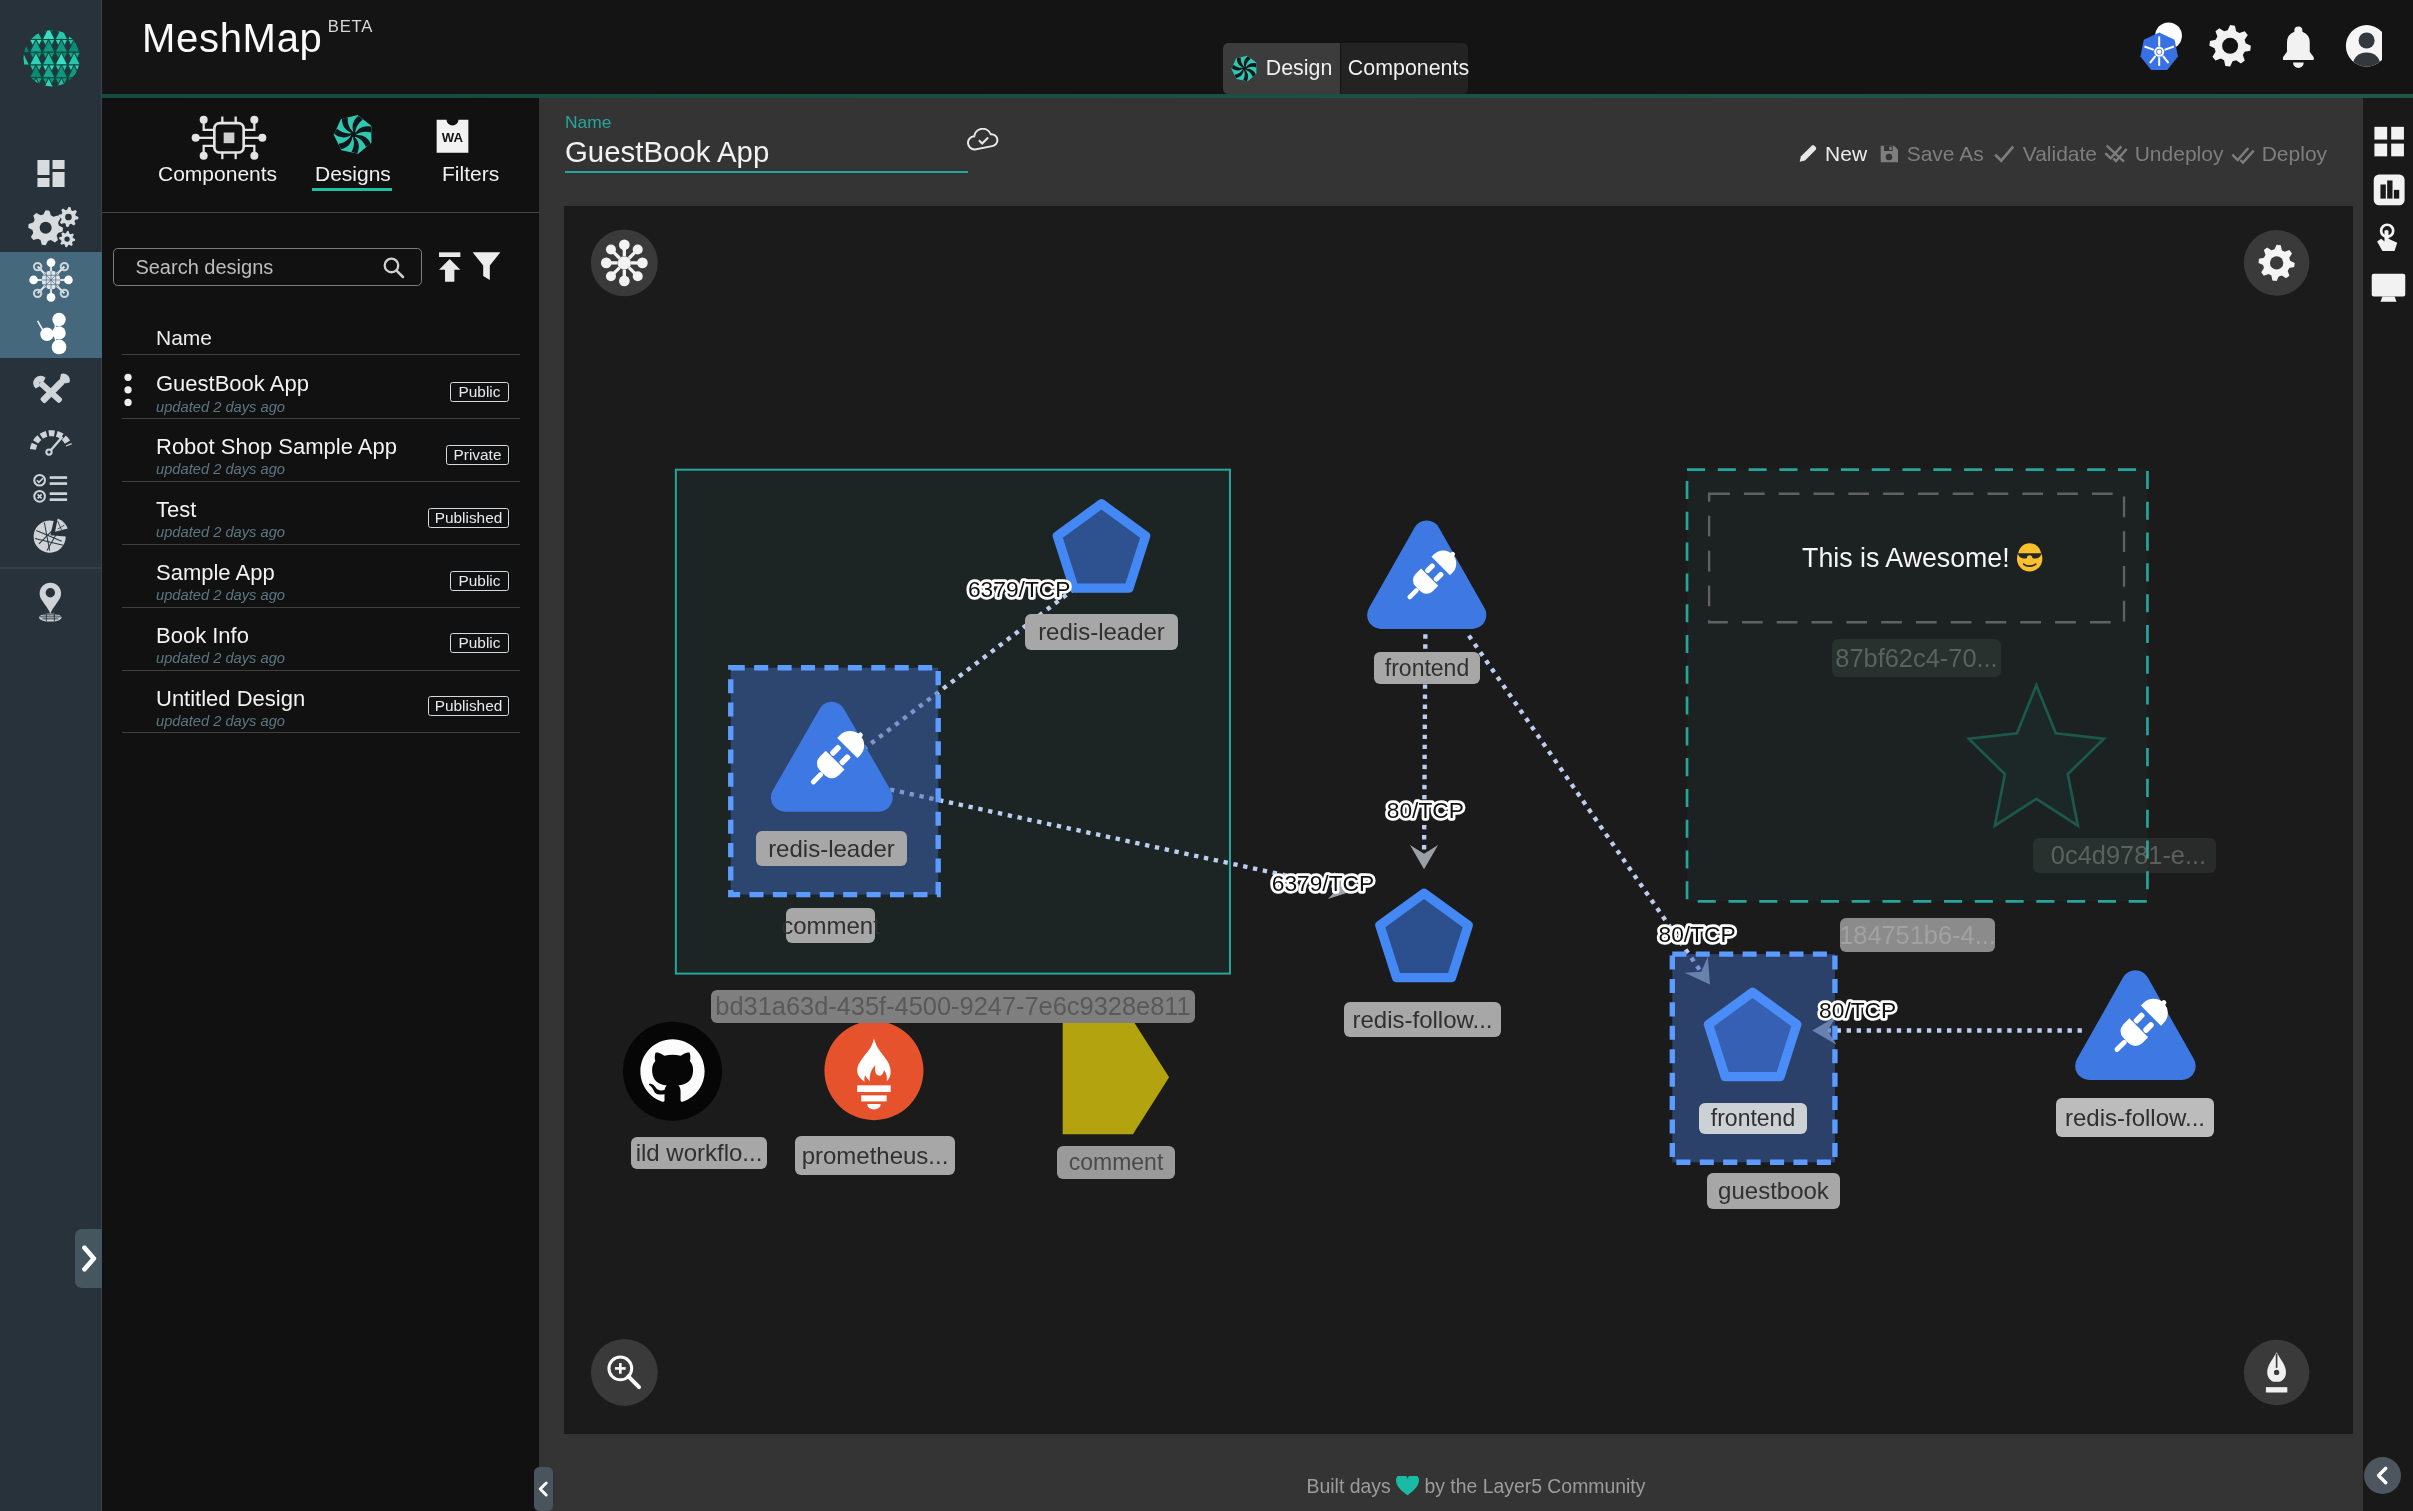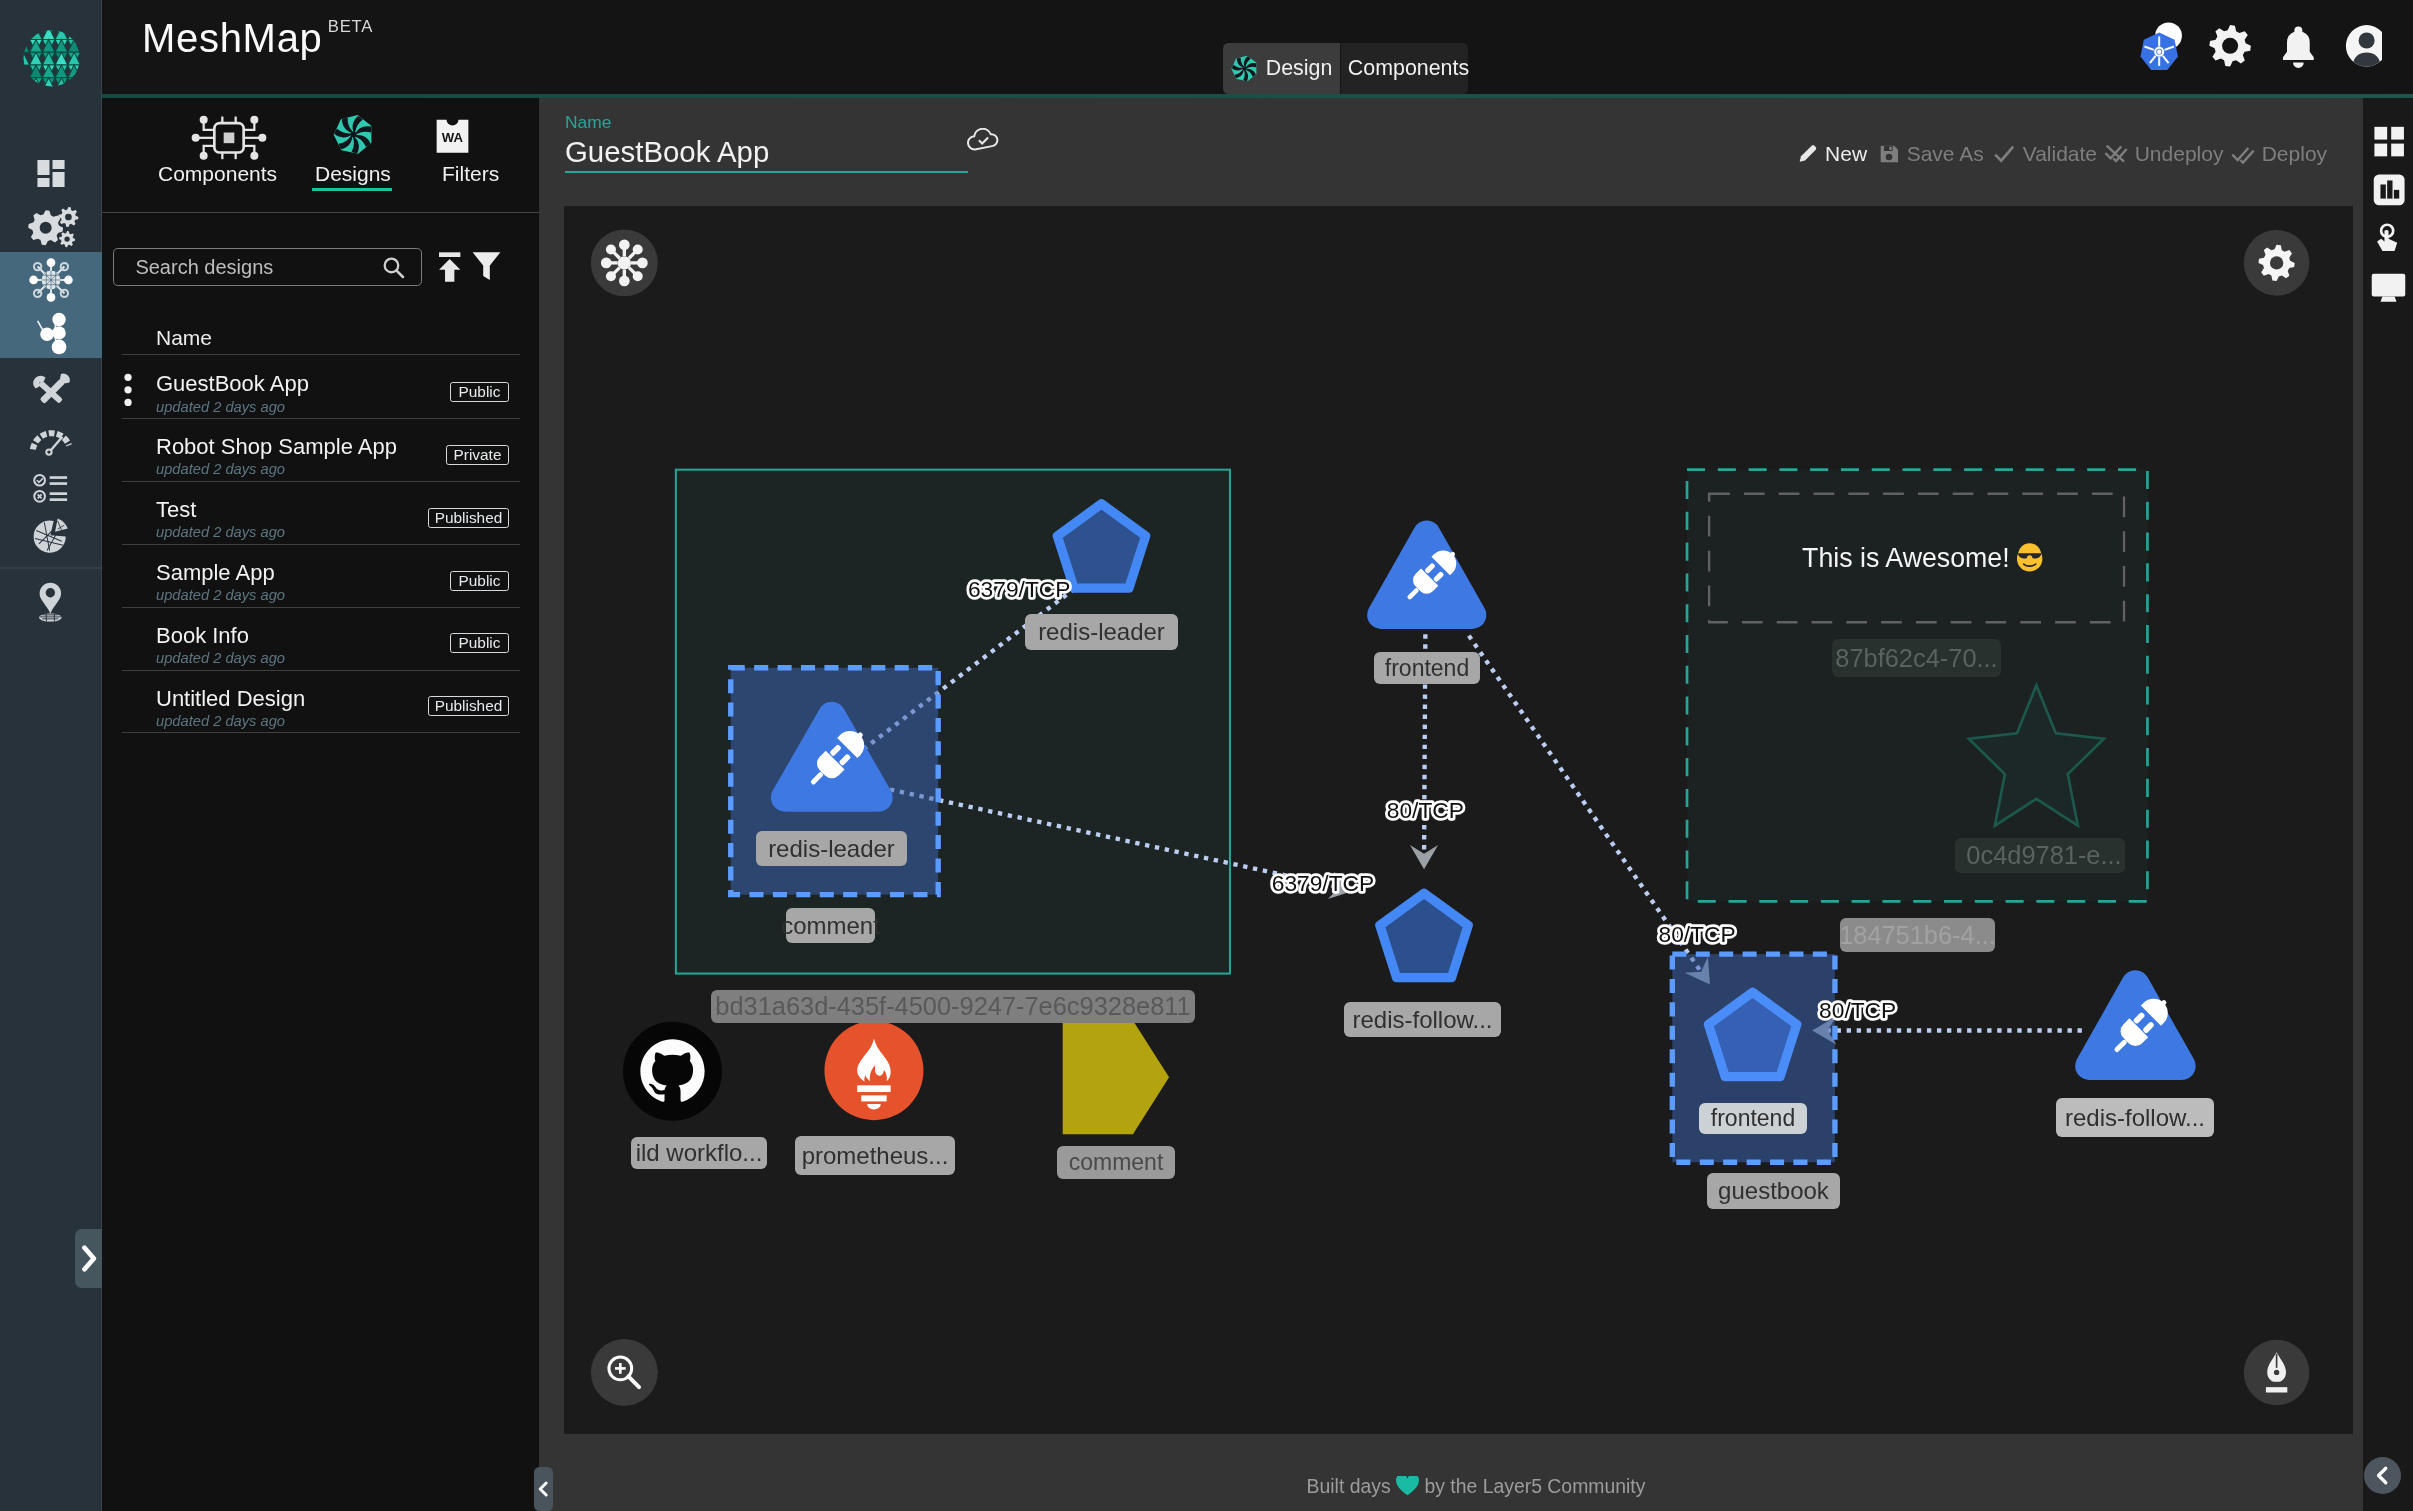--- a/index.html
+++ b/index.html
@@ -568,21 +568,21 @@
   <div class="chip" style="left:780px;top:796px;width:157px;height:35px;">redis-follow...</div>
   <div class="chip" style="left:1135px;top:897px;width:108px;height:31px;background:#ccd1d5;font-size:23px;">frontend</div>
   <div class="chip" style="left:1123px;top:967px;width:133px;height:36px;margin-left:20px;">guestbook</div>
   <div class="chip" style="left:1492px;top:892px;width:158px;height:39px;background:#bcbcbc;">redis-follow...</div>
   <div class="chip" style="left:67px;top:931px;width:136px;height:32px;">ild workflo...</div>
   <div class="chip" style="left:231px;top:930px;width:160px;height:39px;">prometheus...</div>
   <div class="chip" style="left:493px;top:940px;width:118px;height:33px;background:#9a9a9a;color:#4a4a4a;font-size:23px;">comment</div>
   <div class="chip" style="left:147px;top:784px;width:484px;height:33px;background:#7f7f7f;color:#595959;font-size:25.4px;">bd31a63d-435f-4500-9247-7e6c9328e811</div>
   <div class="chip" style="left:1276px;top:712px;width:155px;height:34px;background:#8b8b8b;color:#a2a2a2;font-size:25.4px;">184751b6-4...</div>
   <div class="chip" style="left:1268px;top:433px;width:169px;height:38px;background:rgba(130,142,138,0.14);color:rgba(136,148,144,0.5);font-size:25.4px;">87bf62c4-70...</div>
-  <div class="chip" style="left:1391px;top:632px;width:170px;height:35px;background:rgba(130,142,138,0.14);color:rgba(136,148,144,0.5);font-size:25.4px;padding-left:8px;">0c4d9781-e...</div>
+  <div class="chip" style="left:1469px;top:632px;width:183px;height:35px;background:rgba(130,142,138,0.14);color:rgba(136,148,144,0.5);font-size:25.4px;padding-left:8px;">0c4d9781-e...</div>
   </div>
 
   <div class="abs" style="left:0;top:1370px;width:1874px;height:36px;display:flex;align-items:center;justify-content:center;color:#9c9c9c;font-size:19.4px;gap:5.4px;">
     <span>Built days</span>
     <svg width="23" height="20" viewBox="0 0 34 30">
         <path d="M 17,29 C 4,20 0,13 0,8 A 8 8 0 0 1 17,4 A 8 8 0 0 1 34,8 C 34,13 30,20 17,29 Z" fill="#19bba5"></path>
       </svg>
     <span>by the Layer5 Community</span>
   </div>
 

